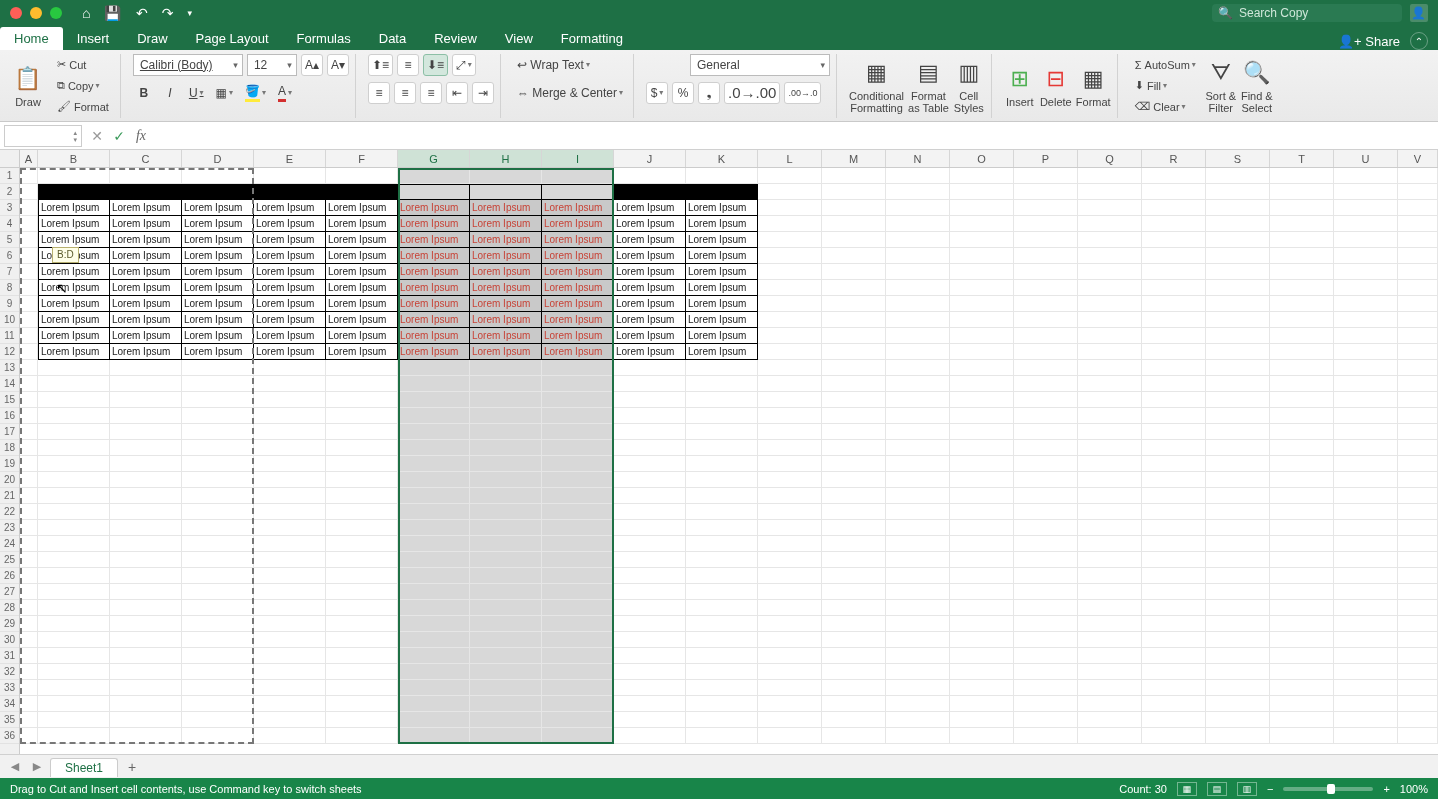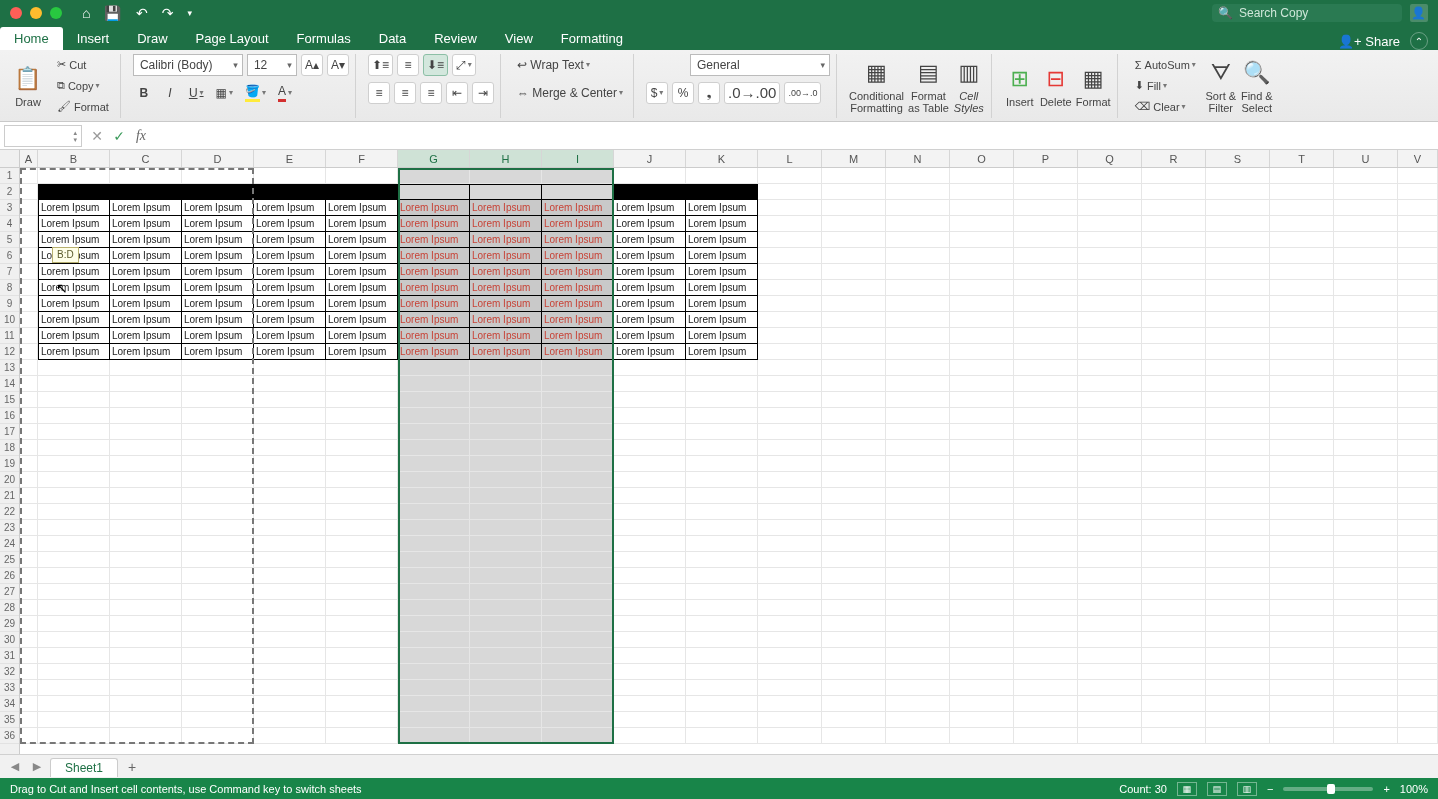--- a/index.html
+++ b/index.html
@@ -32,21 +32,21 @@
   .vstack { display:flex; flex-direction:column; align-items:center; justify-content:center; gap:2px; }
   .hstack { display:flex; align-items:center; gap:4px; }
   .rbtn { display:flex; align-items:center; justify-content:center; min-width:22px; height:22px; border:1px solid transparent; border-radius:3px; padding:0 3px; font-size:12px; color:#444; background:transparent;}
   .rbtn.box { border:1px solid #cfcfcf; background:#fff; }
   .rbtn.pressed { background:#d3e7dd; border:1px solid #8cbfa6; }
   .rbtn .dd { font-size:8px; margin-left:2px; color:#777; }
   .big-icon { width:32px; height:32px; display:flex; align-items:center; justify-content:center; font-size:22px; }
   .label { font-size:11px; color:#444; text-align:center; line-height:1.05; }
   .combo { background:#fff; border:1px solid #bbb; height:22px; padding:0 18px 0 6px; display:flex; align-items:center; position:relative; font-size:12px; min-width:50px;}
   .combo .dd { position:absolute; right:4px; font-size:9px; color:#666; }
-  .fontcombo { width:110px; }
+  .fontcombo { width:110px;text-decoration:underline; }
   .sizecombo { width:42px; }
   .numcombo { width:140px;margin-left:44px;}
   .mini-row { display:flex; flex-direction:column; gap:3px; }
   .mini-row .rbtn { height:18px; font-size:11px; justify-content:flex-start; padding:0 4px;}
 
   
   .formula-bar { height:28px; border-bottom:1px solid #d0d0d0; display:flex; align-items:center; font-size:12px; background:#fff;}
   .name-box { width:78px; height:22px; margin:0 4px; border:1px solid #ccc; display:flex; align-items:center; justify-content:space-between; padding:0 4px; font-size:12px; color:#555; }
   .name-box .step { display:flex; flex-direction:column; font-size:7px; line-height:7px; color:#888; }
   .fb-btn { width:22px; color:#999; text-align:center; font-size:14px; }
@@ -216,21 +216,21 @@
         <div class="label" style="white-space:pre;">Conditional
 Formatting</div>
       </div>
     <div class="vstack">
         <div class="big-icon">▤</div>
         <div class="label" style="white-space:pre;">Format
 as Table</div>
       </div>
     <div class="vstack">
         <div class="big-icon">▥</div>
-        <div class="label" style="white-space:pre;font-style:italic;">Cell
+        <div class="label" style="white-space:pre;">Cell
 Styles</div>
       </div>
   </div>
 
   <div class="rgroup">
     <div class="vstack">
         <div class="big-icon" style="color:#4caf50">⊞</div>
         <div class="label">Insert</div>
       </div>
     <div class="vstack">

